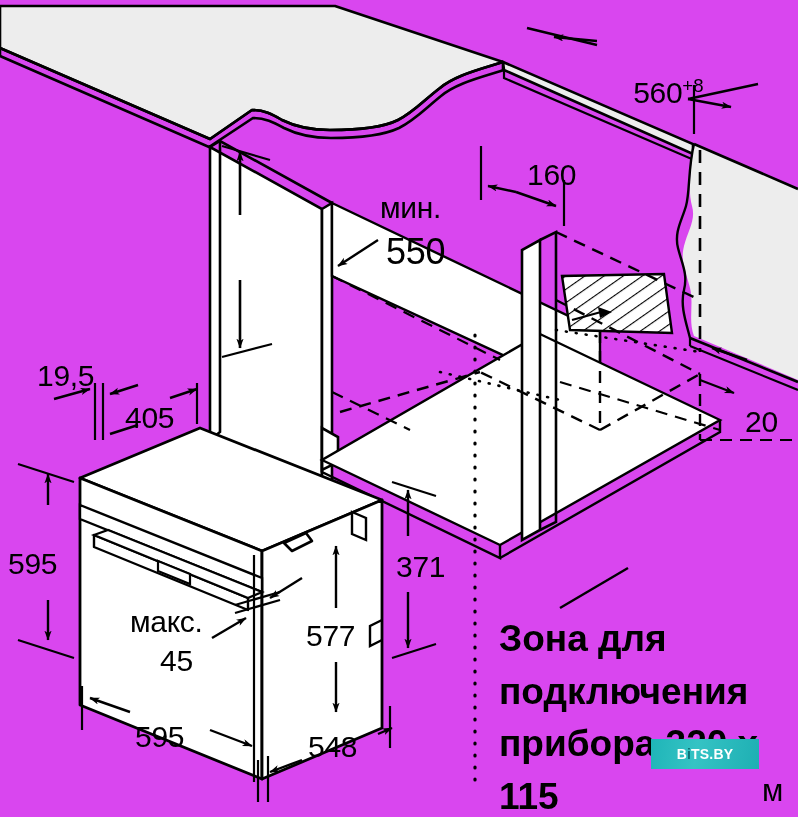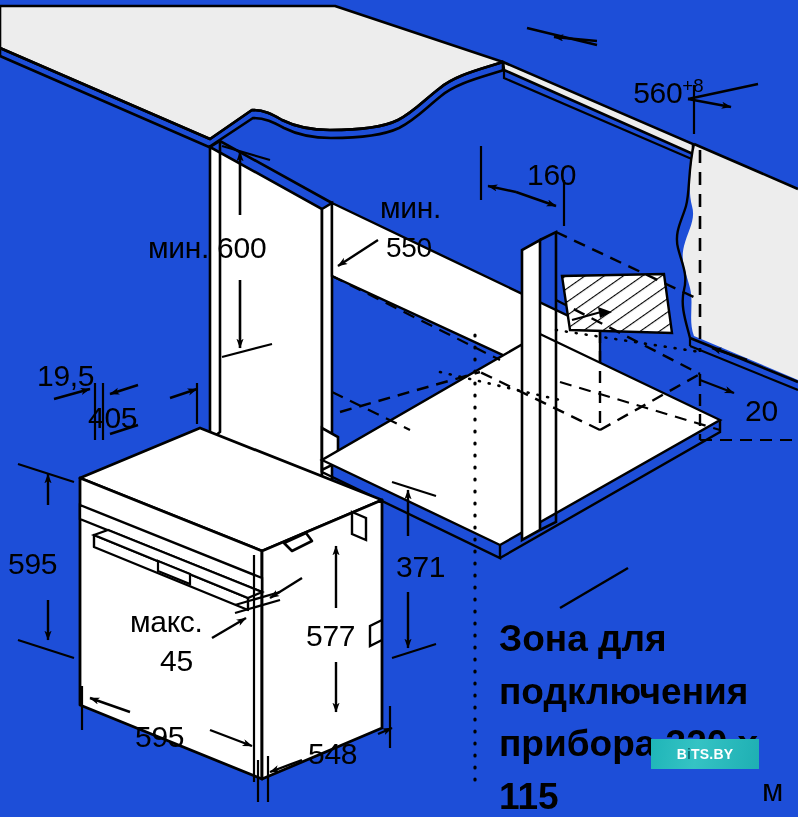--- a/index.html
+++ b/index.html
@@ -4,21 +4,21 @@
 <style>
   html, body {
     margin: 0;
     padding: 0;
     background: #ffffff;
   }
   #page {
     position: relative;
     width: 798px;
     height: 817px;
-    background: #1d4ed8;
+    background: #d946ef;
     overflow: hidden;
     font-family: "Liberation Sans", sans-serif;
   }
   #drawing {
     position: absolute;
     left: 0;
     top: 0;
     width: 798px;
     height: 817px;
   }
@@ -262,39 +262,38 @@
       <line x1="235" y1="605" x2="280" y2="592" stroke="#000" stroke-width="2.2"></line>
 
       <line x1="560" y1="608" x2="628" y2="568" stroke="#000" stroke-width="2.4"></line>
     </g>
   </svg>
 
   <div class="dim-label" style="left:601px; top:44px; font-size:30px;">
     <span>560</span><span class="sup">+8</span>
   </div>
 
-  <div class="dim-label" style="left:148px; top:232px; font-size:30px;">мин. 600</div>
 
   <div class="dim-label" style="left:380px; top:192px; font-size:30px;">мин.</div>
 
-  <div class="dim-label" style="left:386px; top:233px; font-size:28px;text-align:right;">550</div>
+  <div class="dim-label" style="left:386px; top:233px; font-size:36px;text-align:right;">550</div>
 
   <div class="dim-label" style="left:527px; top:159px; font-size:30px;">160</div>
 
-  <div class="dim-label" style="left:745px; top:395px; font-size:30px;">20</div>
+  <div class="dim-label" style="left:745px; top:406px; font-size:30px;">20</div>
 
   <div class="dim-label" style="left:37px; top:360px; font-size:30px;">19,5</div>
 
-  <div class="dim-label" style="left:88px; top:402px; font-size:30px;">405</div>
+  <div class="dim-label" style="left:105px; top:402px; font-size:30px;padding-left:20px;">405</div>
 
   <div class="dim-label" style="left:8px; top:548px; font-size:30px;">595</div>
 
   <div class="dim-label" style="left:135px; top:721px; font-size:30px;">595</div>
 
-  <div class="dim-label" style="left:308px; top:731px; font-size:30px;margin-top:7px;">548</div>
+  <div class="dim-label" style="left:308px; top:731px; font-size:30px;">548</div>
 
   <div class="dim-label" style="left:306px; top:620px; font-size:30px;">577</div>
 
   <div class="dim-label" style="left:396px; top:551px; font-size:30px;">371</div>
 
   <div class="dim-label" style="left:130px; top:606px; font-size:30px;">макс.</div>
 
   <div class="dim-label" style="left:160px; top:645px; font-size:30px;">45</div>
 
   <div class="note-block" style="left:499px; top:613px; font-size:37px;font-weight:bold;">Зона для

